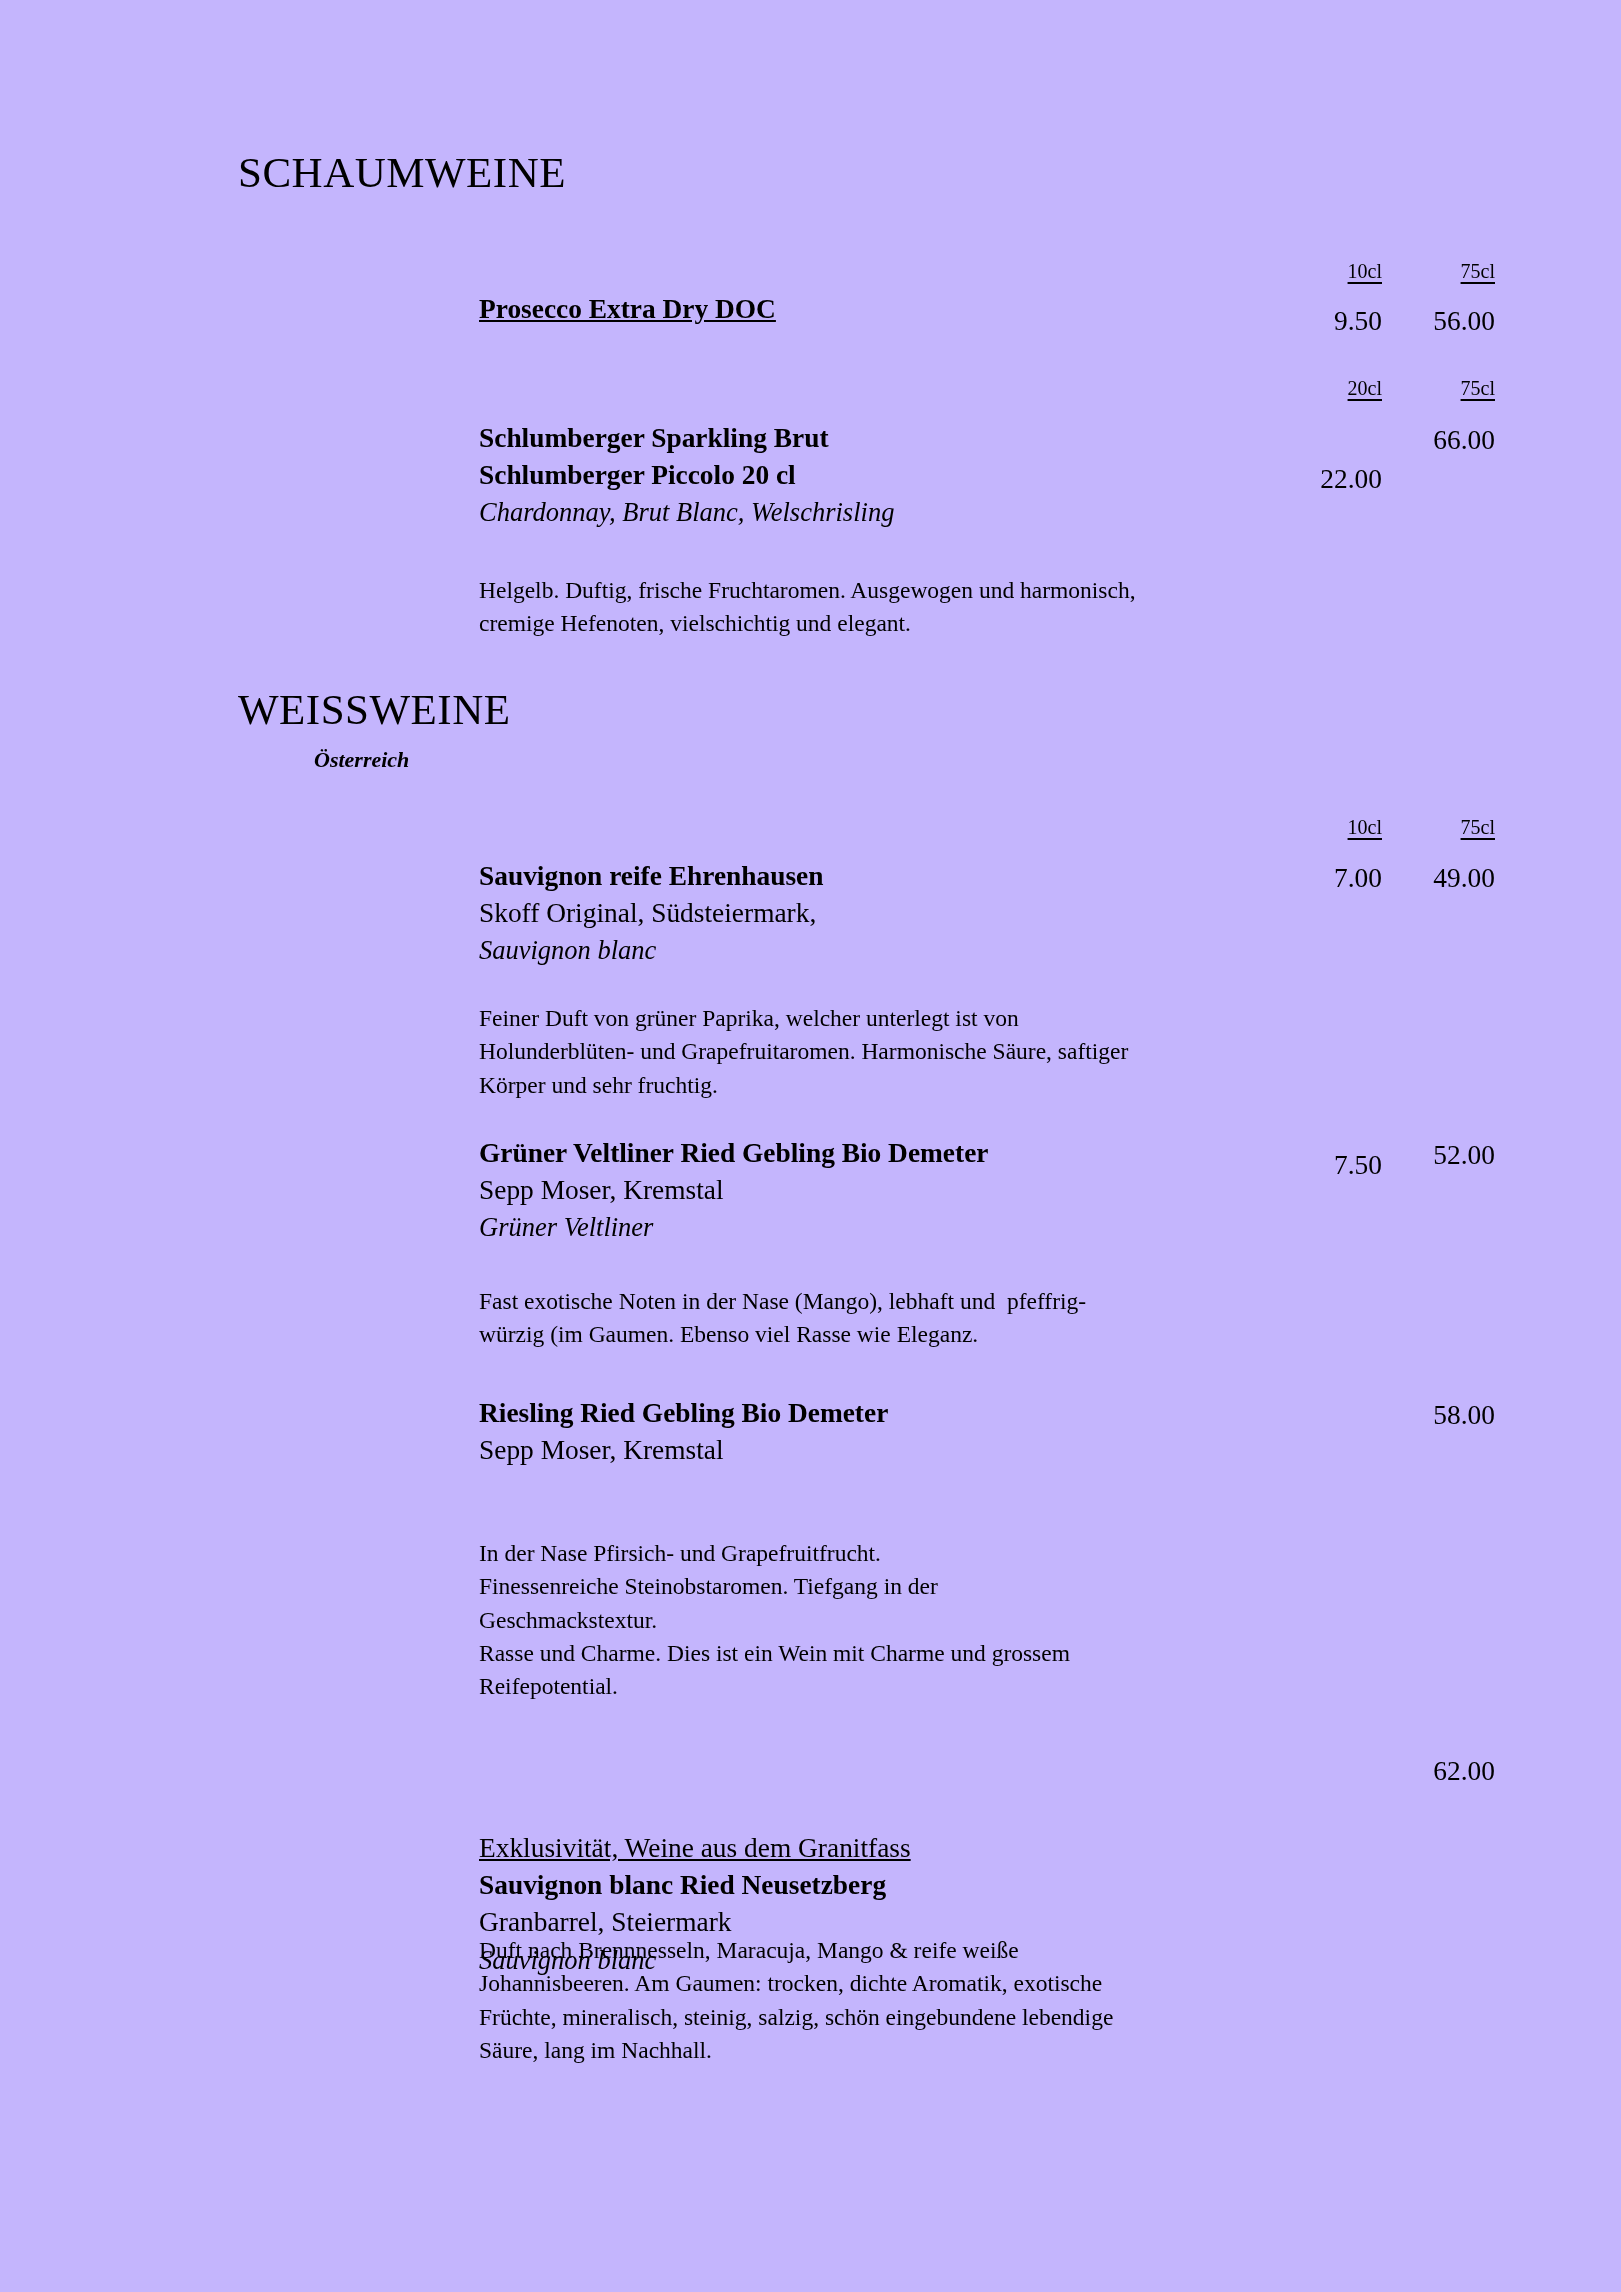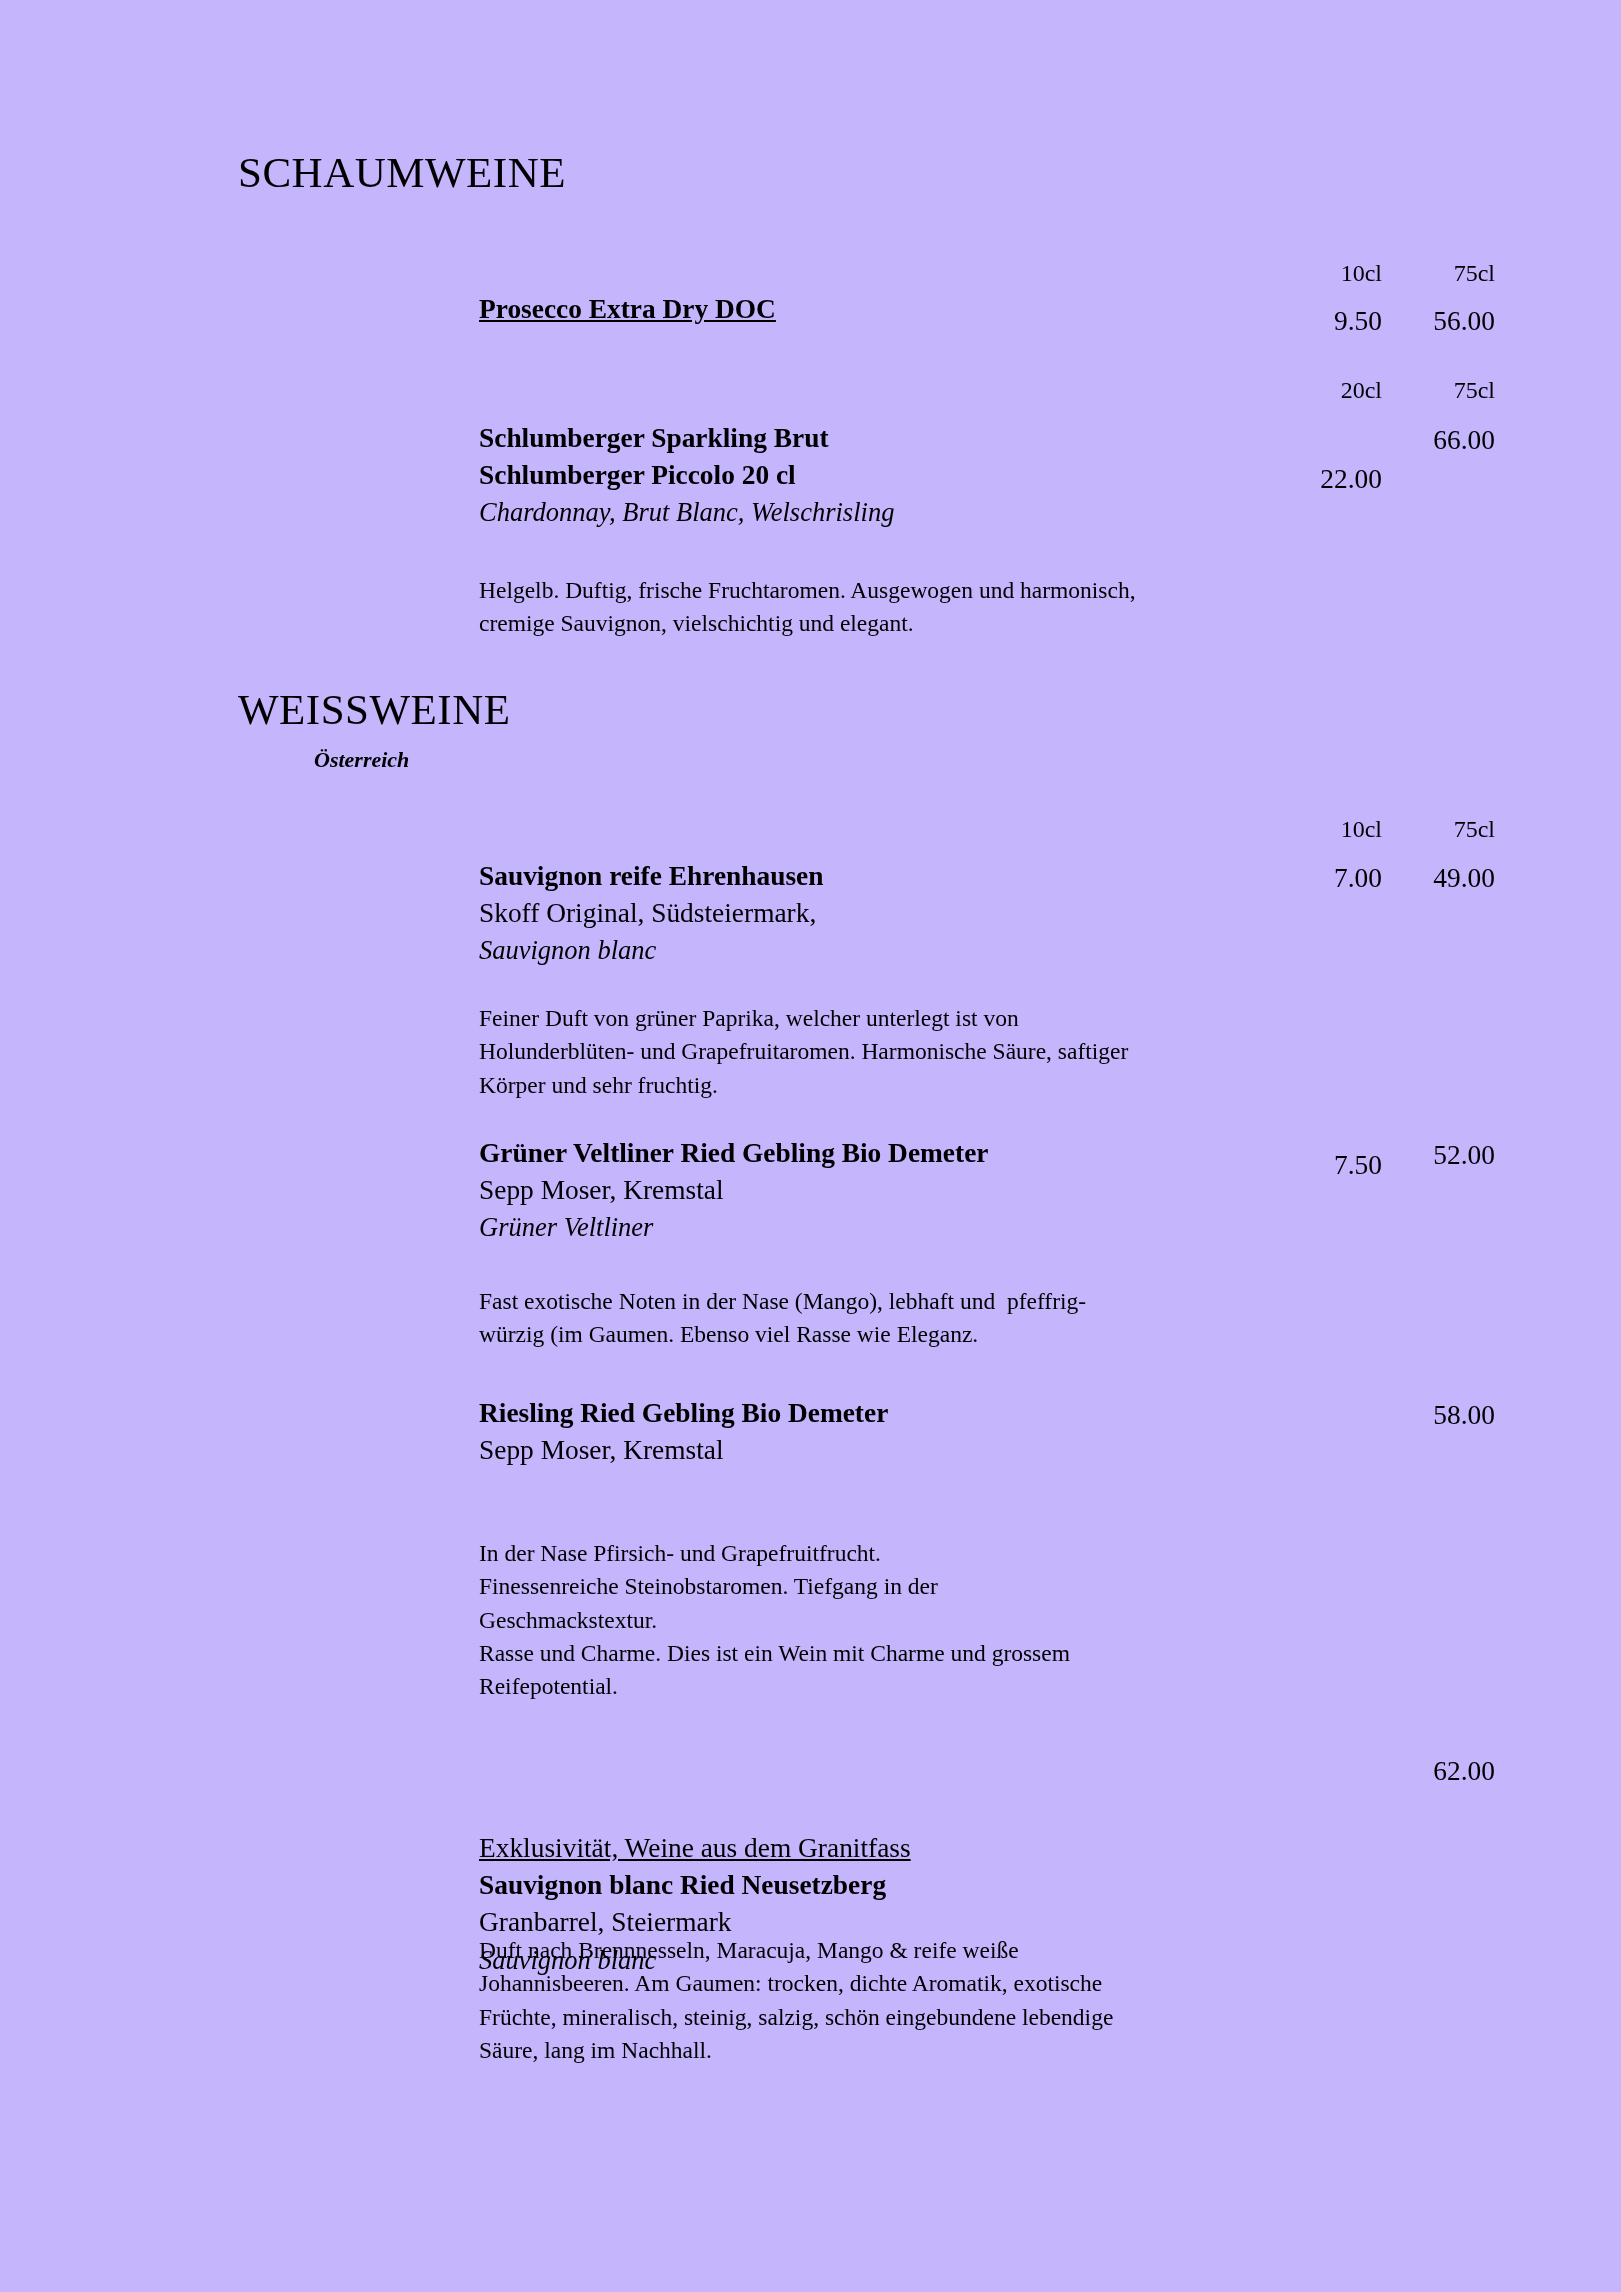--- a/index.html
+++ b/index.html
@@ -36,22 +36,23 @@
     font-size: 22px;
     font-weight: 700;
     font-style: italic;
     line-height: 1.1;
     white-space: nowrap;
   }
 
   
   .price-head {
     position: absolute;
-    font-size: 24px;
-    font-weight: 400;
+    font-size: 20px;
+    font-weight: 400;
+    text-decoration: underline;
     text-underline-offset: 3.9px;
     white-space: nowrap;
   }
   .col-a {
     left: 1233px;
     width: 149px;
     text-align: right;
   }
   .col-b {
     left: 1385px;
@@ -134,21 +135,21 @@
 
   <div class="entry" style="top:425px;">
     <div class="wine-name">Schlumberger Sparkling Brut</div>
     <div class="wine-name">Schlumberger Piccolo 20 cl</div>
     <div class="wine-grape">Chardonnay, Brut Blanc, Welschrisling</div>
   </div>
   <div class="price col-b" style="top:425px;">66.00</div>
   <div class="price col-a" style="top:464px;">22.00</div>
 
   <div class="note" style="top:574px;">Helgelb. Duftig, frische Fruchtaromen. Ausgewogen und harmonisch,
-cremige Sauvignon, vielschichtig und elegant.</div>
+cremige Hefenoten, vielschichtig und elegant.</div>
 
   <div class="section-title" style="top:686px;">WEISSWEINE</div>
   <div class="sub-title" style="top:748px;">Österreich</div>
 
   <div class="price-head col-a" style="top:816px;">10cl</div>
   <div class="price-head col-b" style="top:816px;">75cl</div>
 
   <div class="entry" style="top:863px;">
     <div class="wine-name">Sauvignon reife Ehrenhausen</div>
     <div class="wine-producer">Skoff Original, Südsteiermark,</div>

